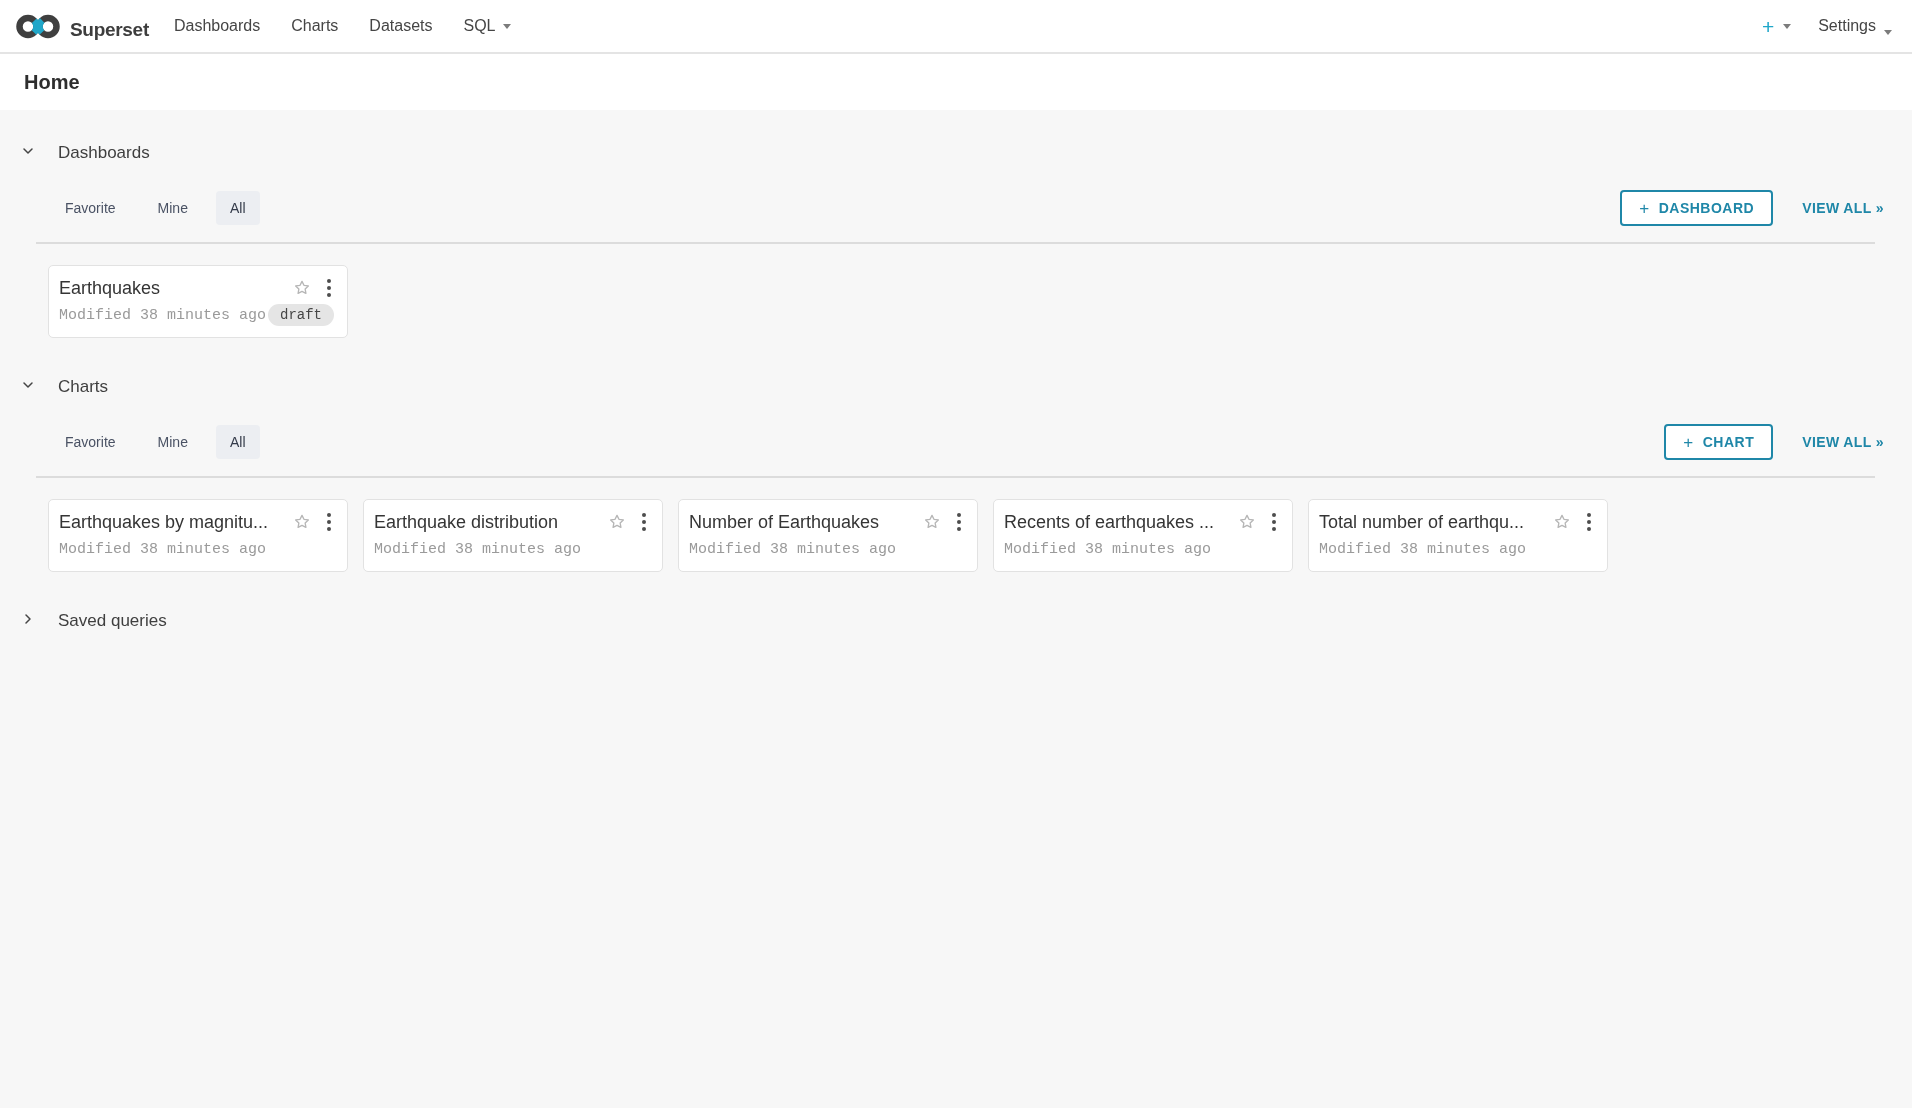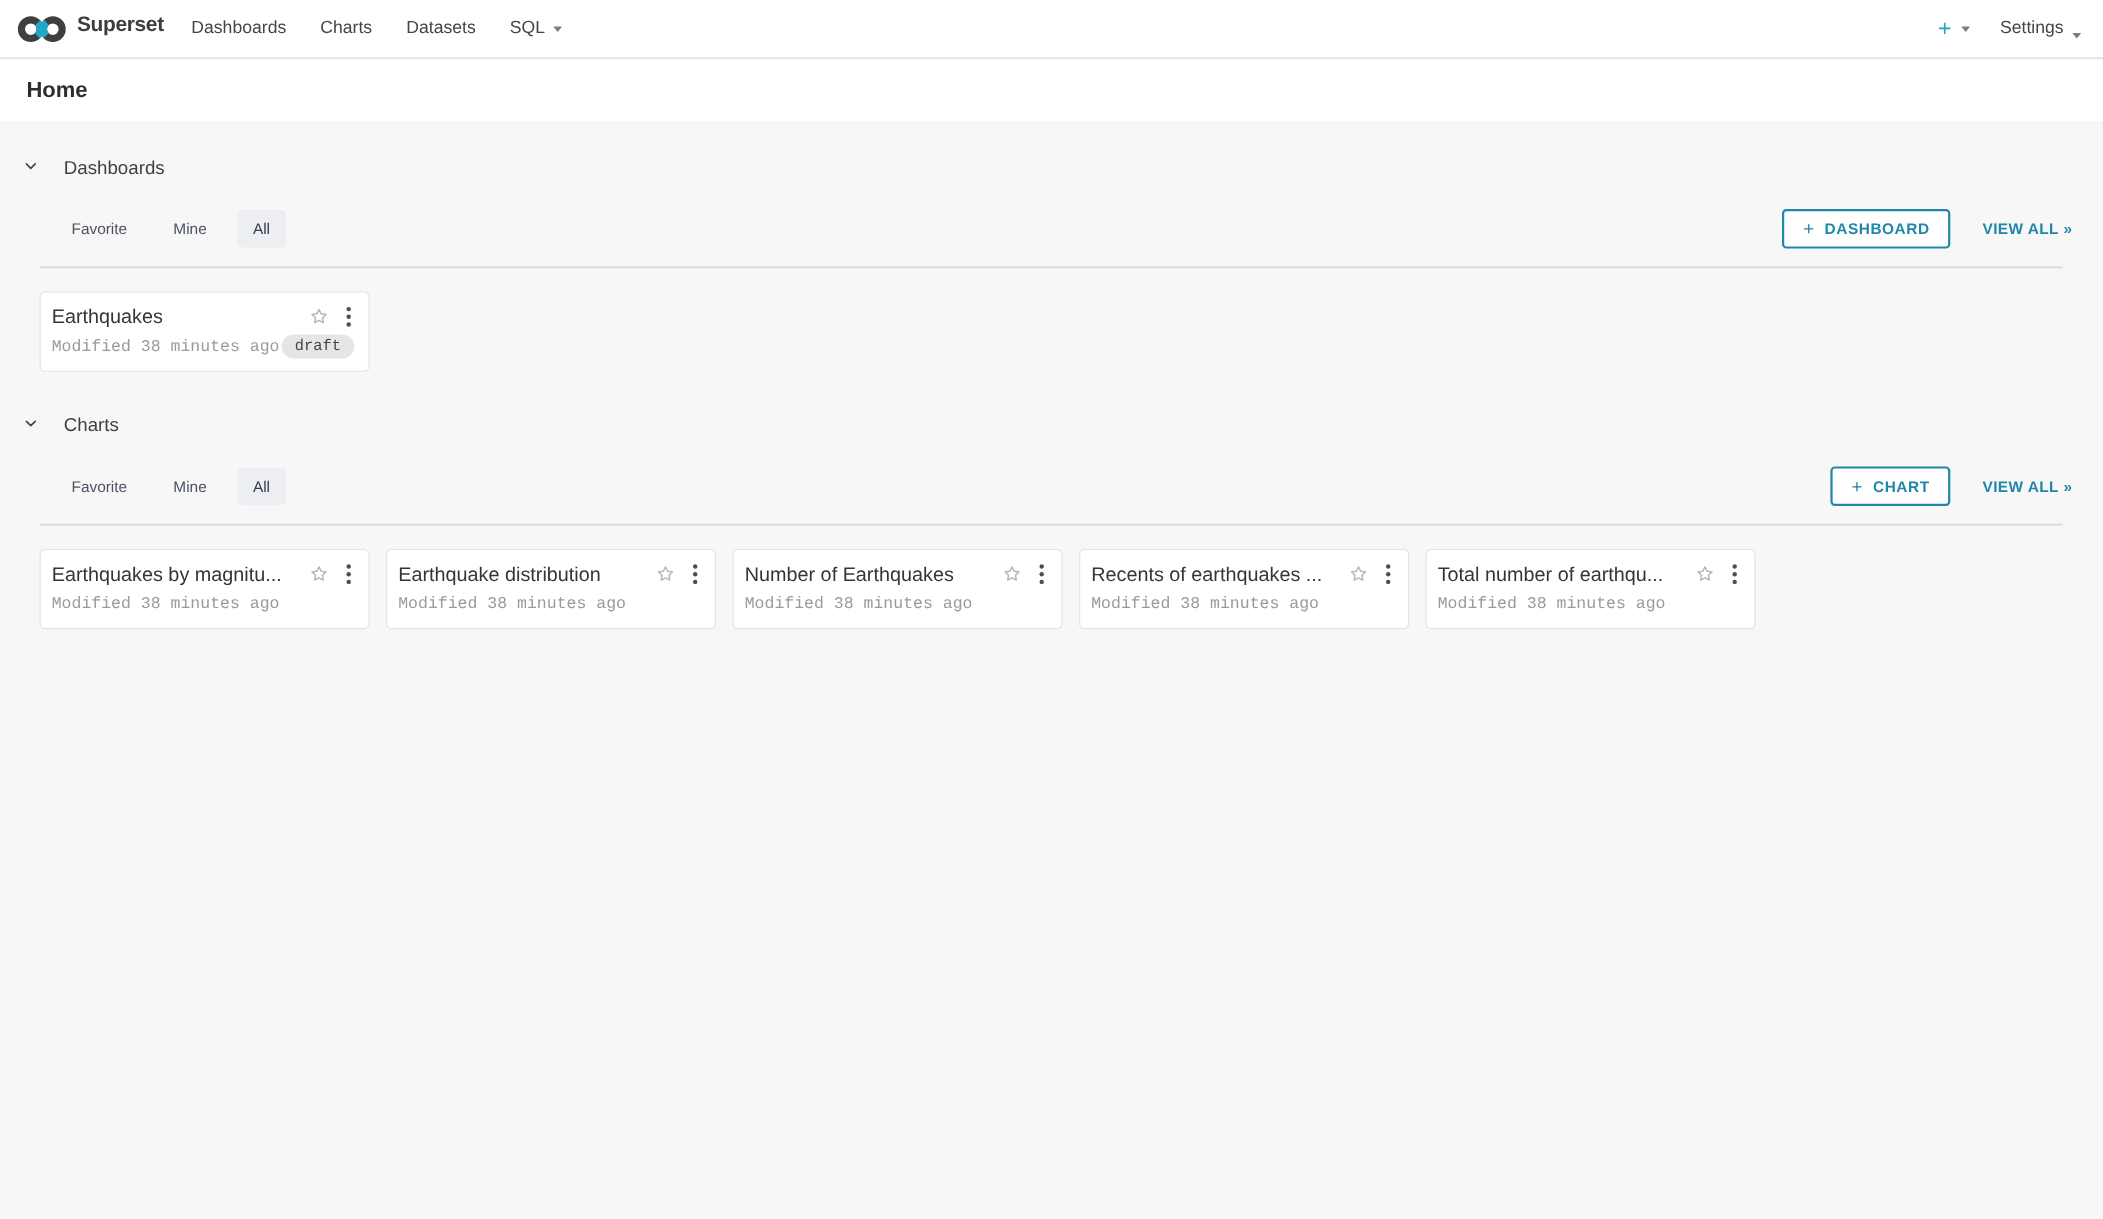--- a/index.html
+++ b/index.html
@@ -13,21 +13,21 @@
 
   
   .navbar {
     height: 54px;
     background: #fff;
     border-bottom: 2px solid #e4e4e4;
     display: flex;
     align-items: center;
     padding: 0 20px 0 15px;
   }
-  .brand { display: flex; align-items: flex-start; margin-right: 25px; cursor: pointer; }
+  .brand { display: flex; align-items: flex-end; margin-right: 25px; cursor: pointer; }
   .brand svg { display: block; }
   .brand-name { font-size: 19px; font-weight: 700; color: #3d3d3d; margin-left: 9px; letter-spacing: -0.3px; }
   .nav-links { display: flex; align-items: center; gap: 31px; }
   .nav-link { font-size: 16px; color: #454545; cursor: pointer; display: flex; align-items: center; gap: 8px; }
   .caret {
     width: 0; height: 0;
     border-left: 4px solid transparent;
     border-right: 4px solid transparent;
     border-top: 5px solid #7c7c7c;
     display: inline-block;
@@ -68,21 +68,21 @@
     align-items: center;
     gap: 9px;
     cursor: pointer;
     font-family: inherit;
   }
   .outline-btn .btn-plus { font-size: 17px; font-weight: 400; line-height: 1; }
   .view-all { margin-left: 29px; color: #1f87a8; font-weight: 700; font-size: 14px; letter-spacing: 0.4px; cursor: pointer; white-space: nowrap; }
 
   .divider { border: none; border-top: 2px solid #dcdcdc; margin: 16px 37px 0 36px; }
 
-  .cards { display: flex; gap: 15px; padding-left: 36px; margin-top: 21px; }
+  .cards { display: flex; gap: 15px; padding-left: 48px; margin-top: 21px; }
   .card {
     width: 300px;
     background: #fff;
     border: 1px solid #e2e2e2;
     border-radius: 5px;
     padding: 11px 13px 11px 10px;
     cursor: pointer;
   }
   .card-top { display: flex; align-items: center; }
   .card-title { font-size: 18px; color: #353535; white-space: nowrap; overflow: hidden; flex: 1; }
@@ -319,14 +319,22 @@
           </span>
         </div>
         <div class="card-bottom">
           <span class="card-modified">Modified 38 minutes ago</span>
         </div>
       </div>
 
     </div>
   </section>
 
+  <div class="collapse-row mt24">
+    <span>
+      <svg width="14" height="14" viewBox="0 0 14 14">
+          <path d="M5 3l4 4-4 4" fill="none" stroke="#454545" stroke-width="1.5" stroke-linecap="round" stroke-linejoin="round"></path>
+        </svg>
+    </span>
+    <span class="section-title">Saved queries</span>
+  </div>
 
 </main>
 
 </body></html>

